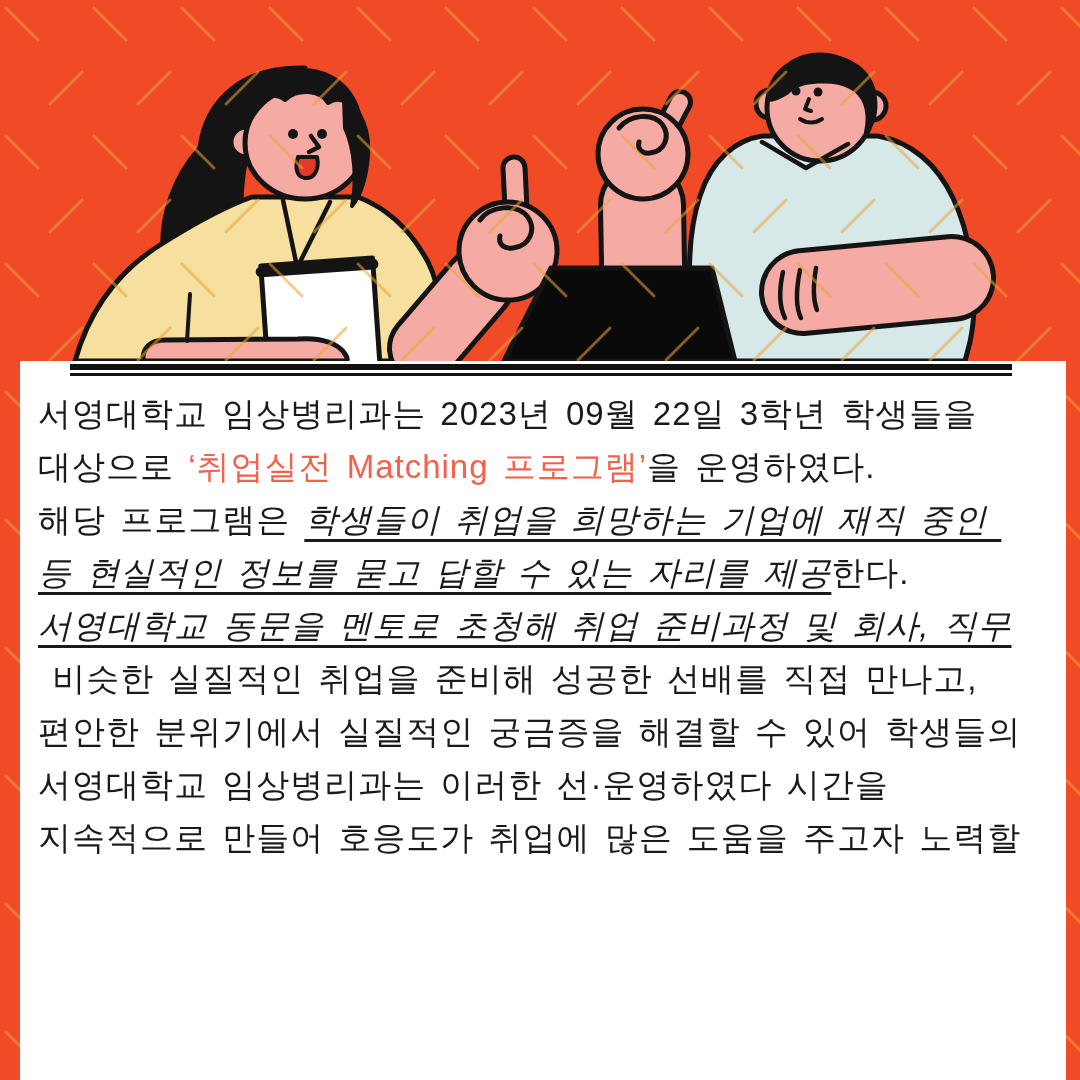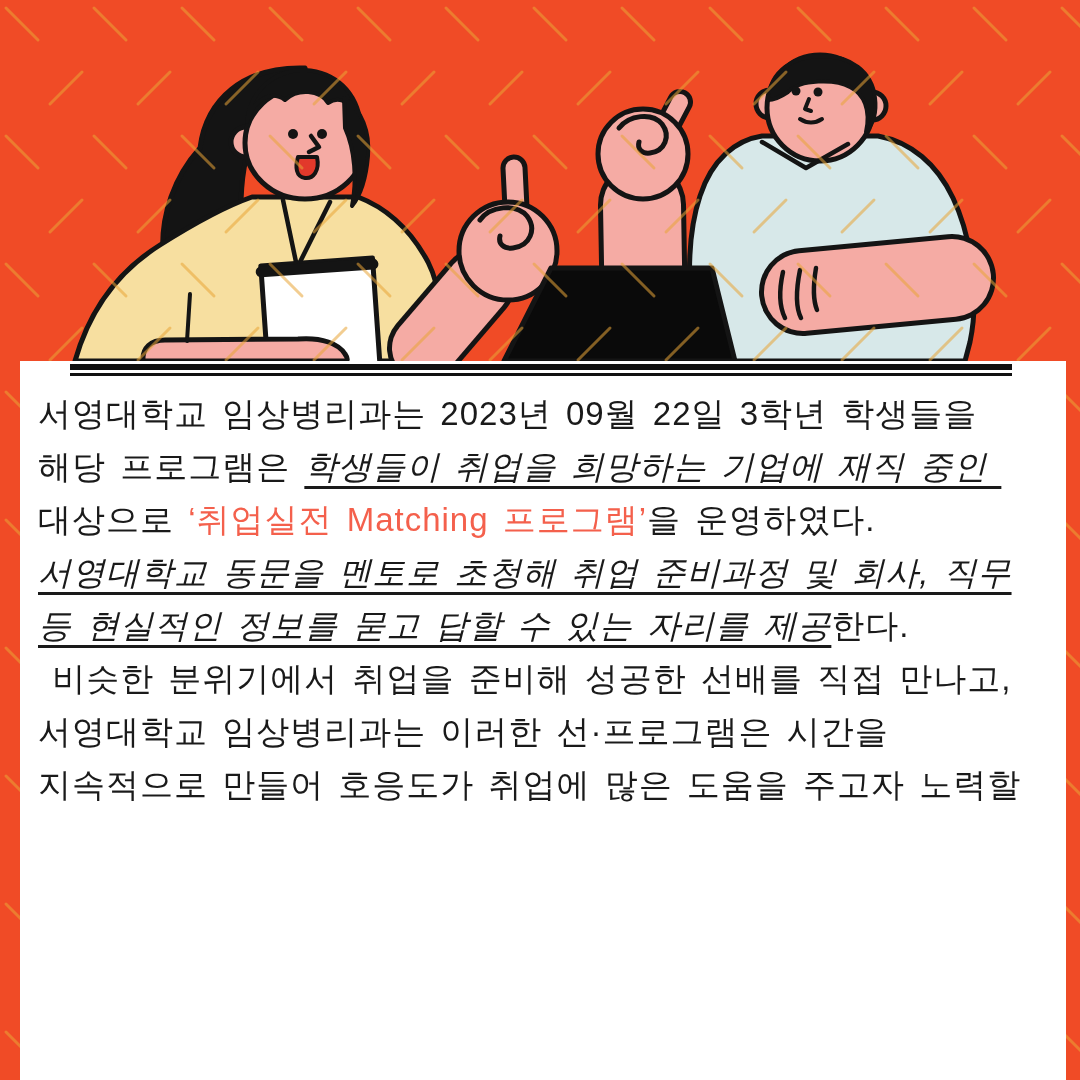--- a/index.html
+++ b/index.html
@@ -152,26 +152,27 @@
 </svg>
 
 <div class="panel">
   <div class="rules rules-top">
     <div class="rule rule-thick"></div>
     <div class="rule rule-thin"></div>
   </div>
 
   <div class="article">
     <p class="ln"><span class="r">서영대학교 임상병리과는 2023년 09월 22일 3학년 학생들을</span></p>
+    <p class="ln"><span class="r">대상으로 </span><span class="r accent" style="color: rgb(244, 96, 76);">‘취업실전 Matching 프로그램’</span><span class="r">을 운영하였다.</span></p>
     <p class="ln"><span class="r">해당 프로그램은 </span><span class="r em">학생들이 취업을 희망하는 기업에 재직 중인 </span></p>
-    <p class="ln"><span class="r">대상으로 </span><span class="r accent" style="color: rgb(244, 96, 76);">‘취업실전 Matching 프로그램’</span><span class="r">을 운영하였다.</span></p>
+    <p class="ln"><span class="r em">등 현실적인 정보를 묻고 답할 수 있는 자리를 제공</span><span class="r">한다.</span></p>
     <p class="ln"><span class="r em">서영대학교 동문을 멘토로 초청해 취업 준비과정 및 회사, 직무</span></p>
-    <p class="ln"><span class="r em">등 현실적인 정보를 묻고 답할 수 있는 자리를 제공</span><span class="r">한다.</span></p>
-    <p class="ln"><span class="r"> 비슷한 분위기에서 취업을 준비해 성공한 선배를 직접 만나고,</span></p>
-    <p class="ln"><span class="r">서영대학교 임상병리과는 이러한 선·프로그램은 시간을</span></p>
+    <p class="ln"><span class="r"> 비슷한 실질적인 취업을 준비해 성공한 선배를 직접 만나고,</span></p>
+    <p class="ln"><span class="r">편안한 분위기에서 실질적인 궁금증을 해결할 수 있어 학생들의</span></p>
+    <p class="ln"><span class="r">서영대학교 임상병리과는 이러한 선·운영하였다 시간을</span></p>
     <p class="ln"><span class="r">지속적으로 만들어 호응도가 취업에 많은 도움을 주고자 노력할</span></p>
   </div>
 
   <div class="rules rules-bottom">
     <div class="rule rule-thin"></div>
     <div class="rule rule-thick"></div>
   </div>
 </div>
 
 </body></html>

